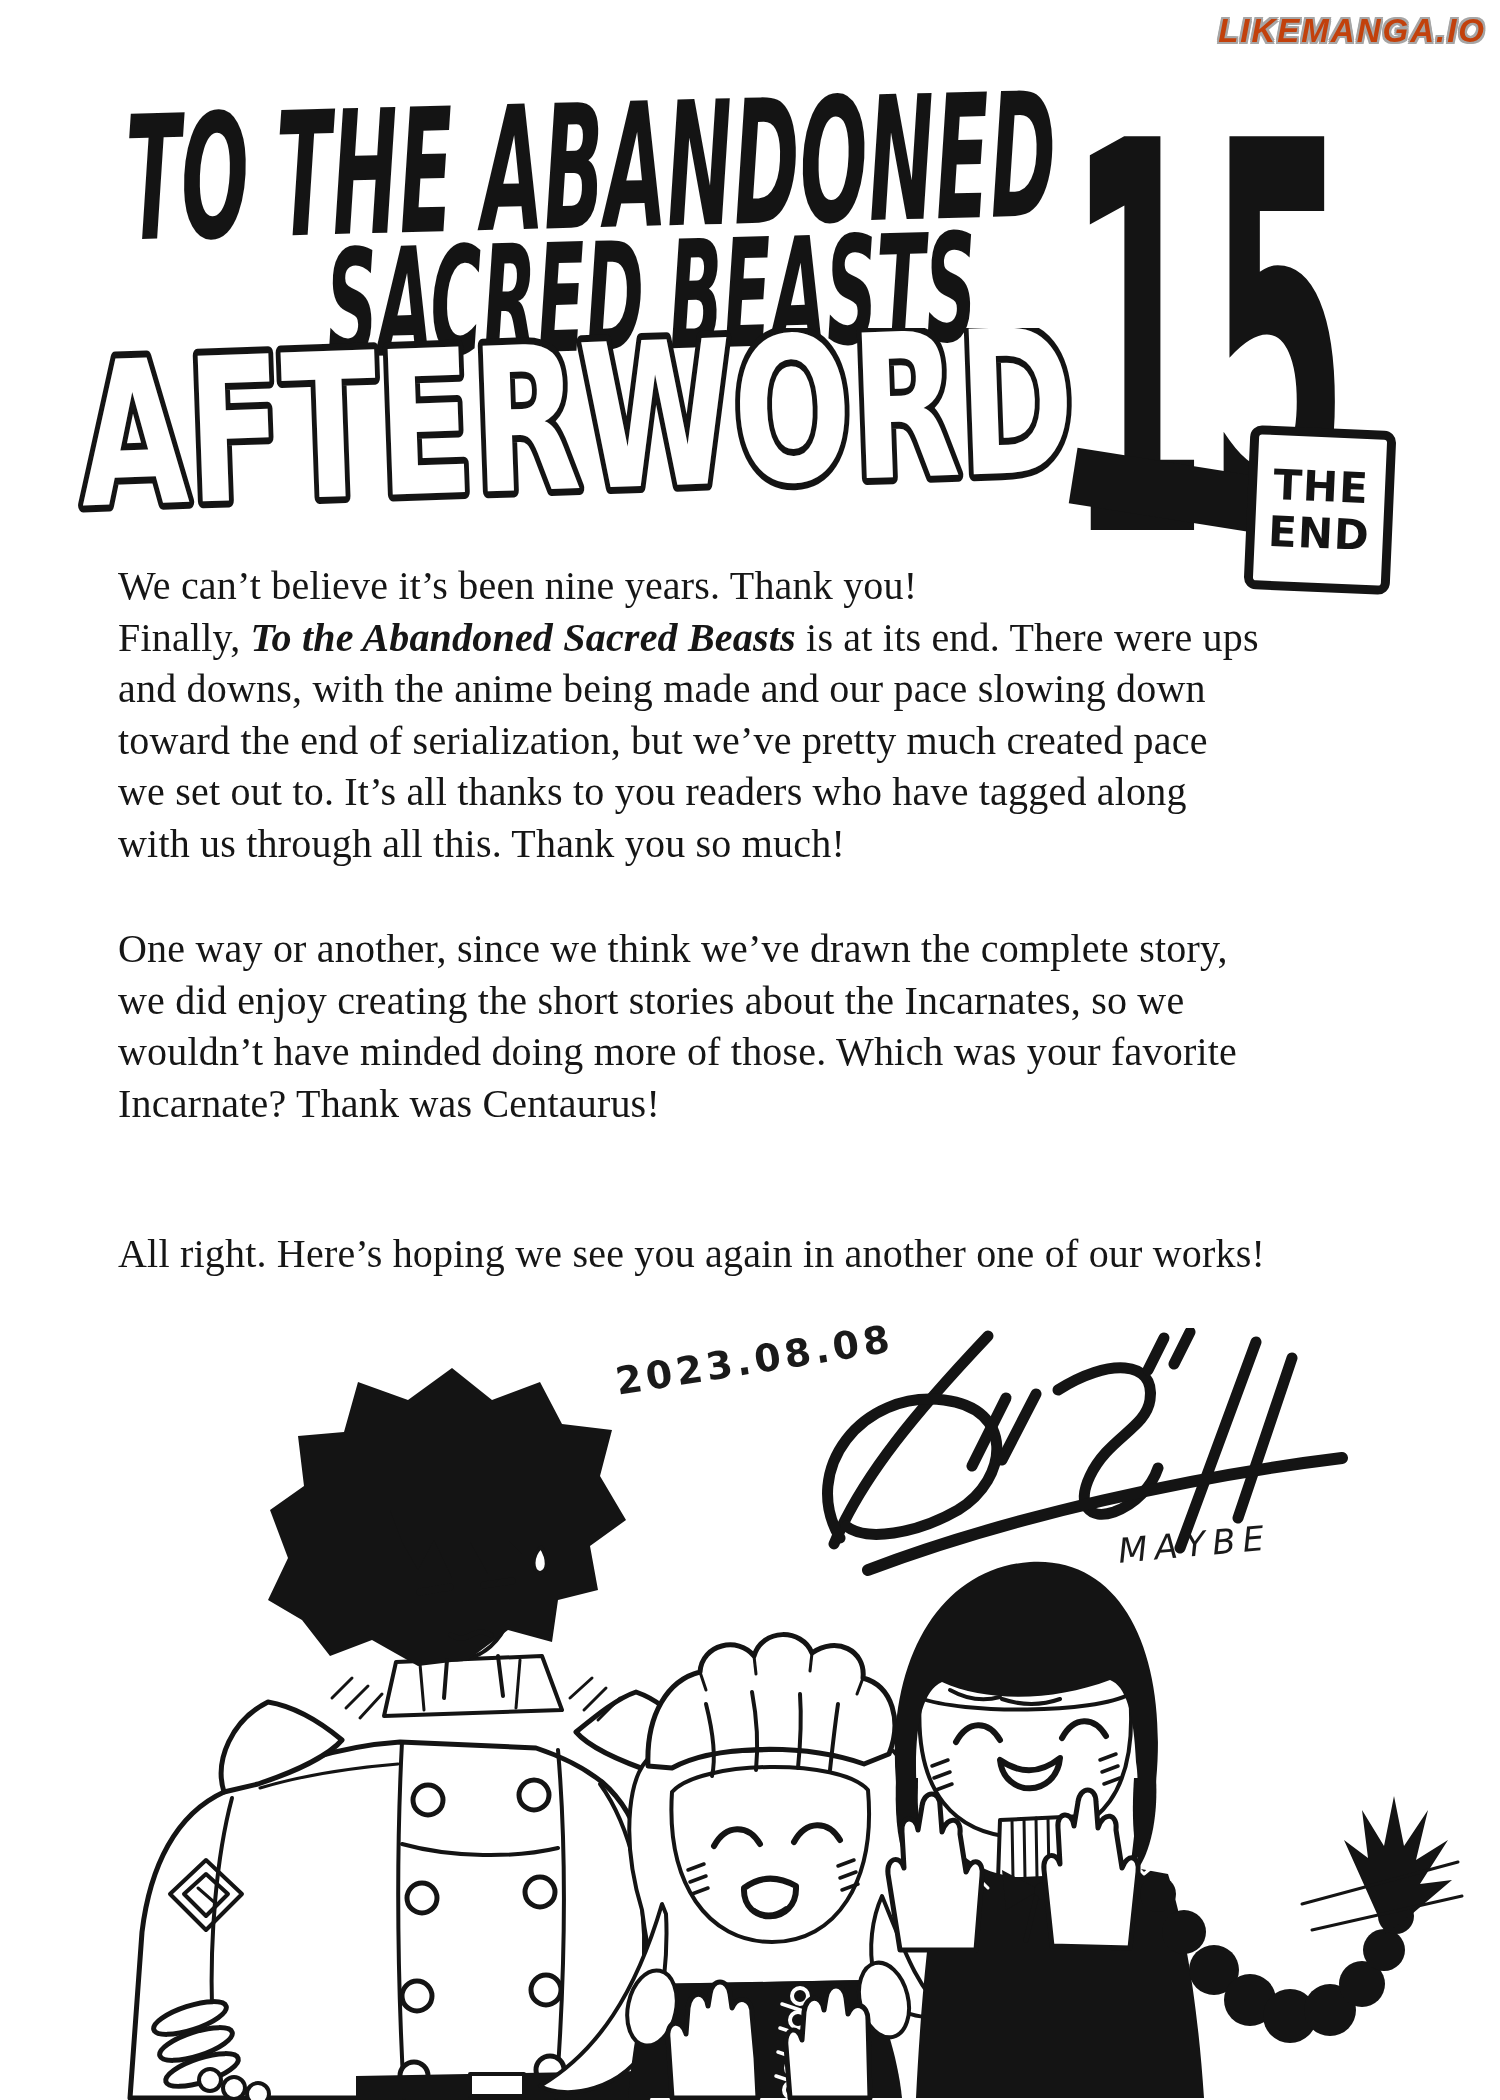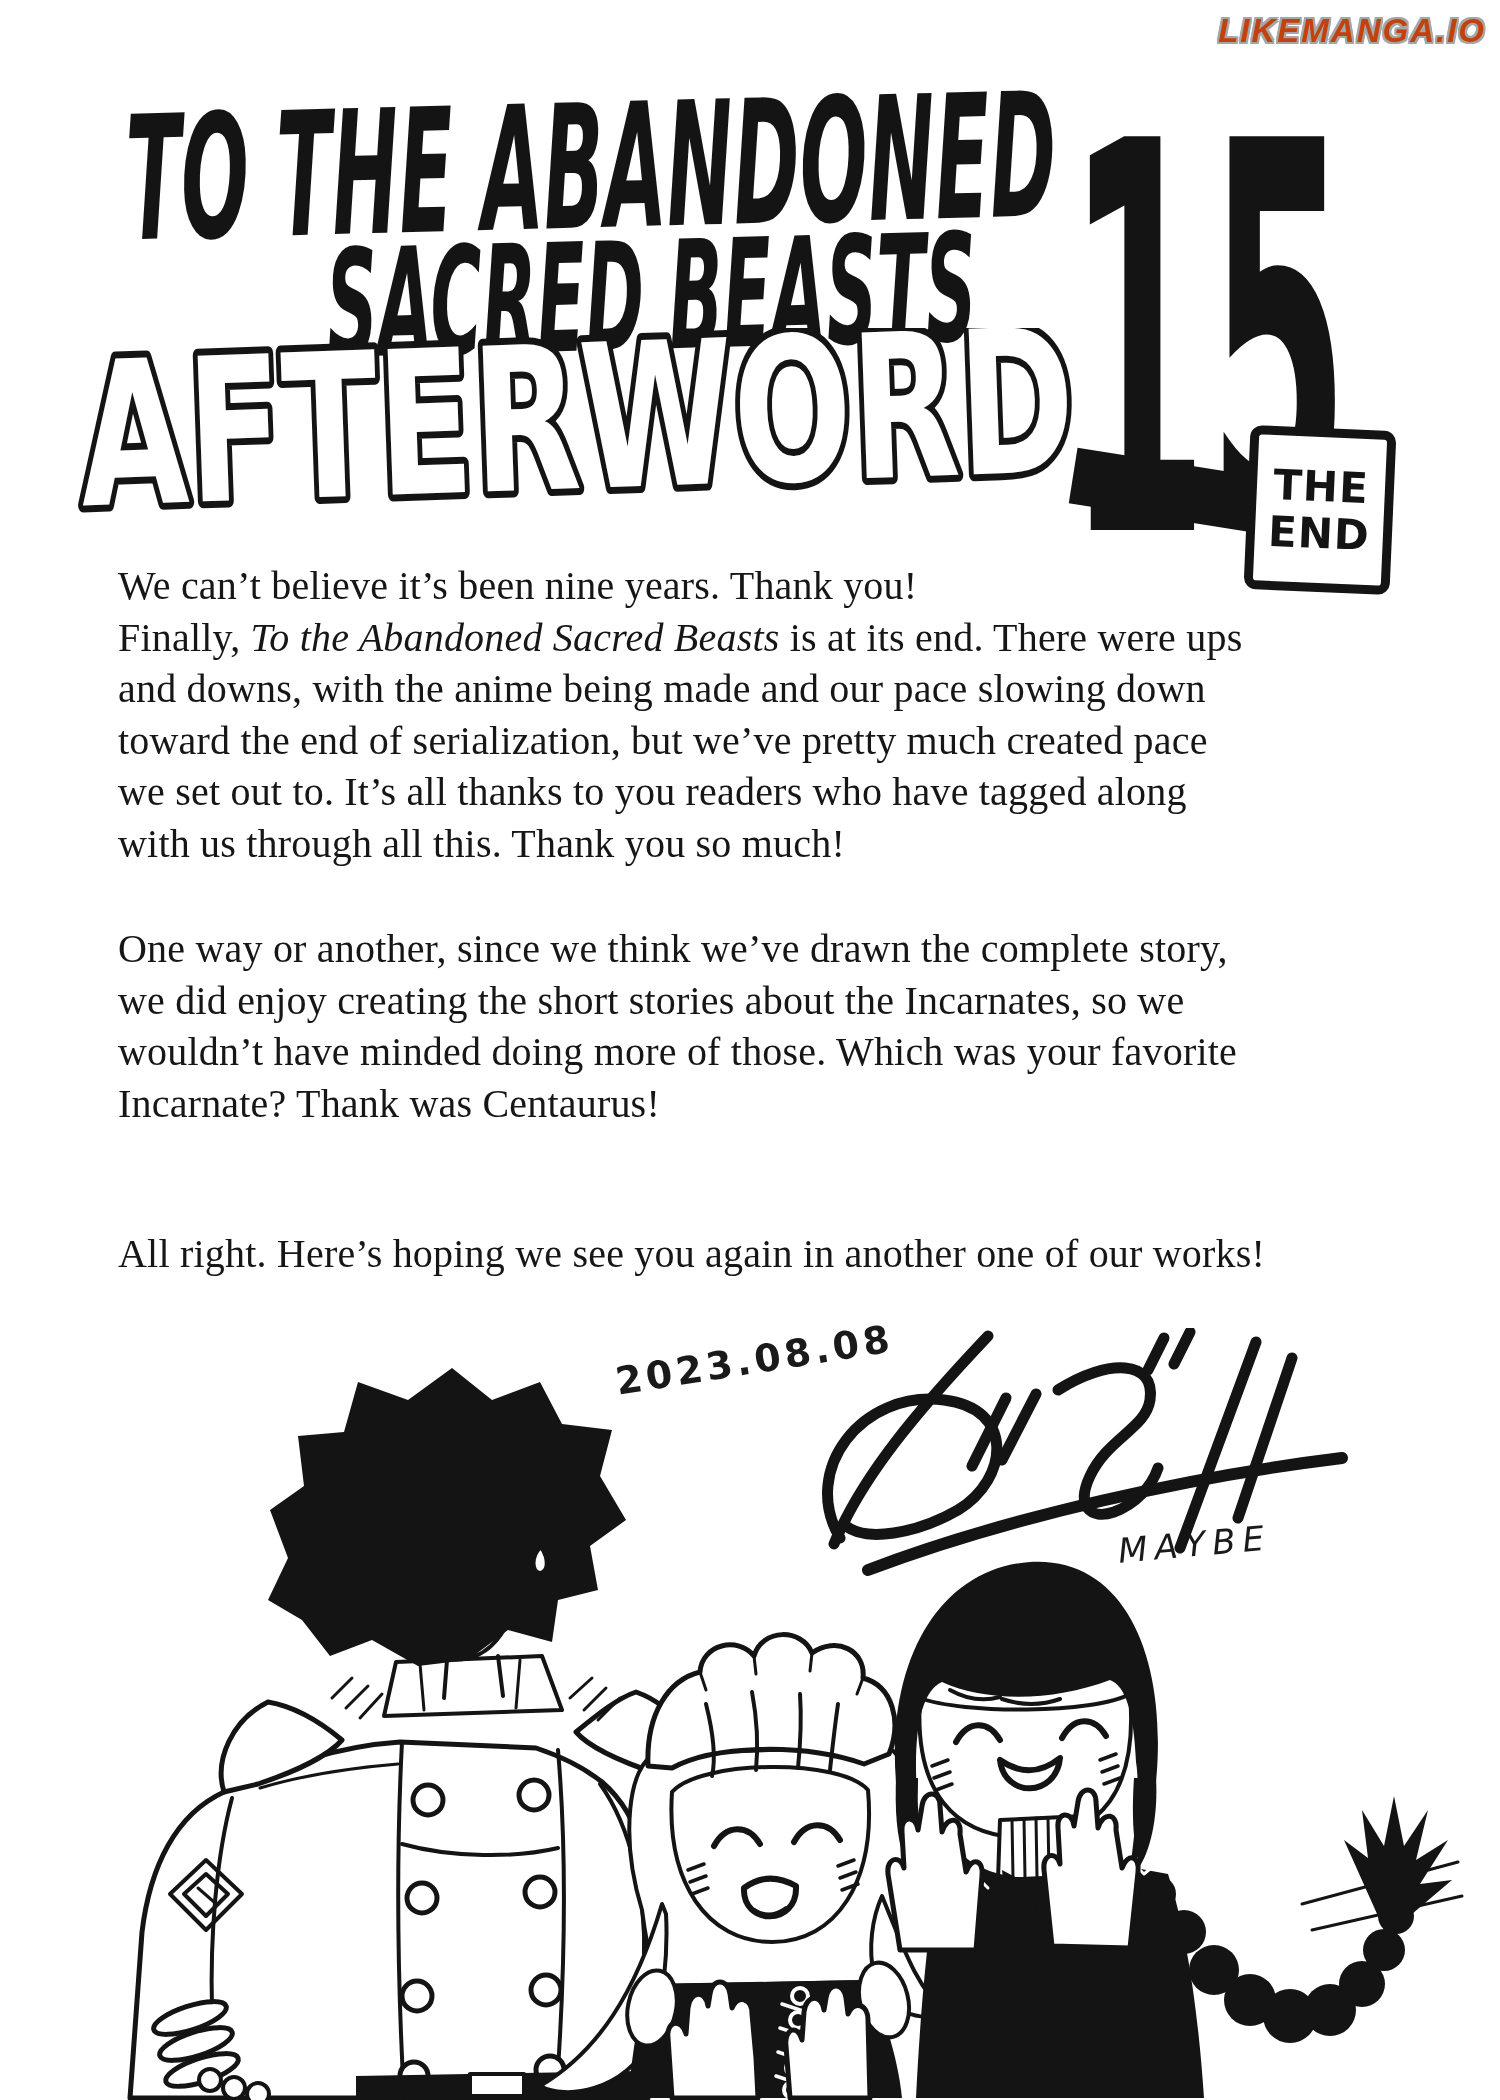--- a/index.html
+++ b/index.html
@@ -29,21 +29,21 @@
     position:absolute;left:1247px;top:428px;width:128px;height:146px;z-index:3;
     background:#ffffff;border:9px solid #141414;border-radius:12px;
     transform:rotate(2.5deg);
     display:flex;flex-direction:column;align-items:center;justify-content:center;
     font-family:"DejaVu Sans", sans-serif;font-weight:bold;font-size:42px;
     line-height:1.12;color:#141414;letter-spacing:1px;
   }
   
   .para{position:absolute;left:118px;}
   .line{font-size:40px;line-height:51.5px;white-space:nowrap;letter-spacing:.2px;}
-  .line em{font-style:italic;}
+  .line em{font-style:italic;font-weight:bold;}
   
   .sig-date{
     position:absolute;left:616px;top:1360px;
     font-family:"DejaVu Sans", sans-serif;font-weight:bold;font-size:38px;
     letter-spacing:4px;color:#1a1a1a;transform:rotate(-9deg);transform-origin:left center;
   }
   .sig-name{
     position:absolute;left:1118px;top:1524px;
     font-family:"DejaVu Sans", sans-serif;font-size:34px;font-style:italic;
     letter-spacing:7px;color:#1a1a1a;transform:rotate(-5deg);

